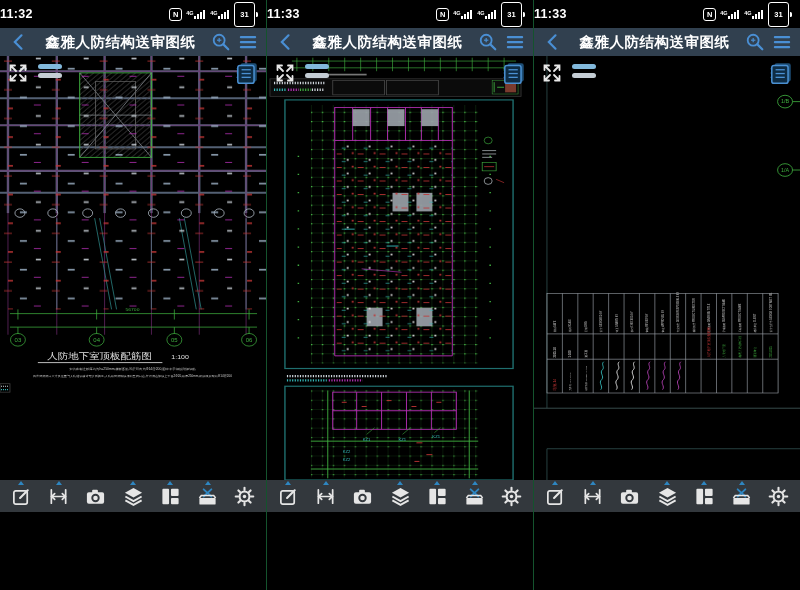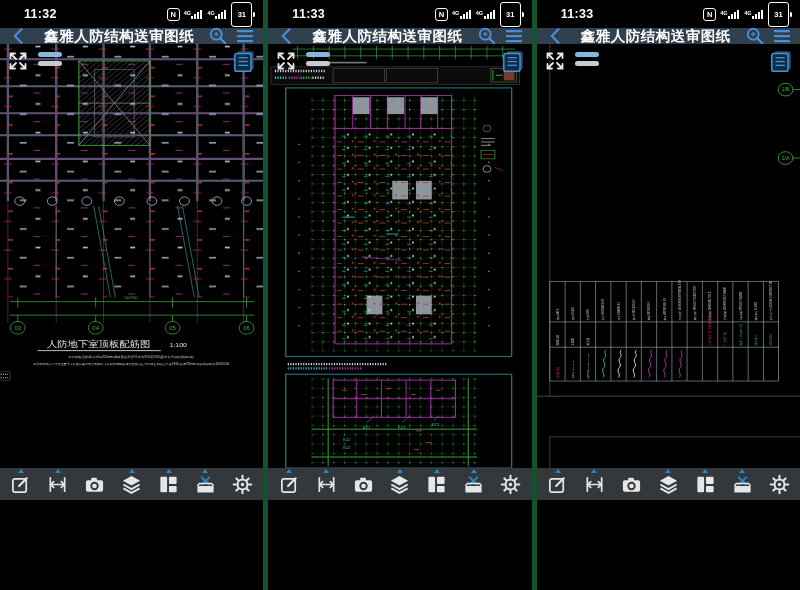--- a/index.html
+++ b/index.html
@@ -1,35 +1,35 @@
 <!DOCTYPE html>
 <html><head>
 <meta charset="utf-8">
 <style>
   html,body{margin:0;padding:0;background:#000;}
   body{width:800px;height:590px;font-family:"Liberation Sans",sans-serif;overflow:hidden;}
   #app{display:flex;width:800px;height:590px;}
   .panel{flex:1 1 0;display:flex;flex-direction:column;min-width:0;position:relative;}
-  .panel + .panel{border-left:5px solid #14532d;}
+  .panel + .panel{border-left:1px solid #14532d;}
 
   
   .status{height:28px;background:#000;display:flex;align-items:center;color:#fff;}
-  .status-time{font-size:12.5px;font-weight:700;margin-left:24px;letter-spacing:.3px;}
+  .status-time{font-size:12.5px;font-weight:700;letter-spacing:.3px;}
   .status-right{margin-left:auto;margin-right:8px;display:flex;align-items:center;gap:4px;}
   .nfc{width:11px;height:11px;border:1.2px solid #fff;border-radius:3px;font-size:7.5px;font-weight:700;
        display:inline-flex;align-items:center;justify-content:center;}
   .sig{display:inline-flex;align-items:flex-end;}
   .fourg{font-size:5.5px;font-weight:700;transform:translateY(-4px);margin-right:.5px;}
   .battwrap{display:inline-flex;align-items:center;}
   .battery{min-width:17px;height:11px;border:1.1px solid #fff;border-radius:3px;font-size:7.5px;font-weight:700;
        display:inline-flex;align-items:center;justify-content:center;padding:6px 1px;}
   .batt-nub{width:2px;height:5px;background:#fff;border-radius:0 1.5px 1.5px 0;margin-left:1px;}
 
   
-  .nav{height:16px;background:#31404f;display:flex;align-items:center;padding:0 8px;gap:4px;}
+  .nav{height:28px;background:#31404f;display:flex;align-items:center;padding:0 8px;gap:4px;}
   .nav-back{width:22px;height:22px;flex:0 0 auto;display:flex;align-items:center;justify-content:center;cursor:pointer;}
   .nav-title{flex:1;text-align:center;color:#fff;font-size:14.5px;font-weight:700;letter-spacing:.5px;
              white-space:nowrap;overflow:hidden;}
   .nav-icons{display:flex;align-items:center;gap:7px;flex:0 0 auto;}
   .nav-icons svg{display:block;cursor:pointer;}
 
   
   .canvas{height:424px;background:#000;position:relative;overflow:hidden;}
   .cad-slot, .cad-slot svg{position:absolute;inset:0;width:100%;height:100%;}
   .corner-tl{position:absolute;top:6px;left:7px;display:flex;align-items:flex-start;gap:9px;z-index:3;}

